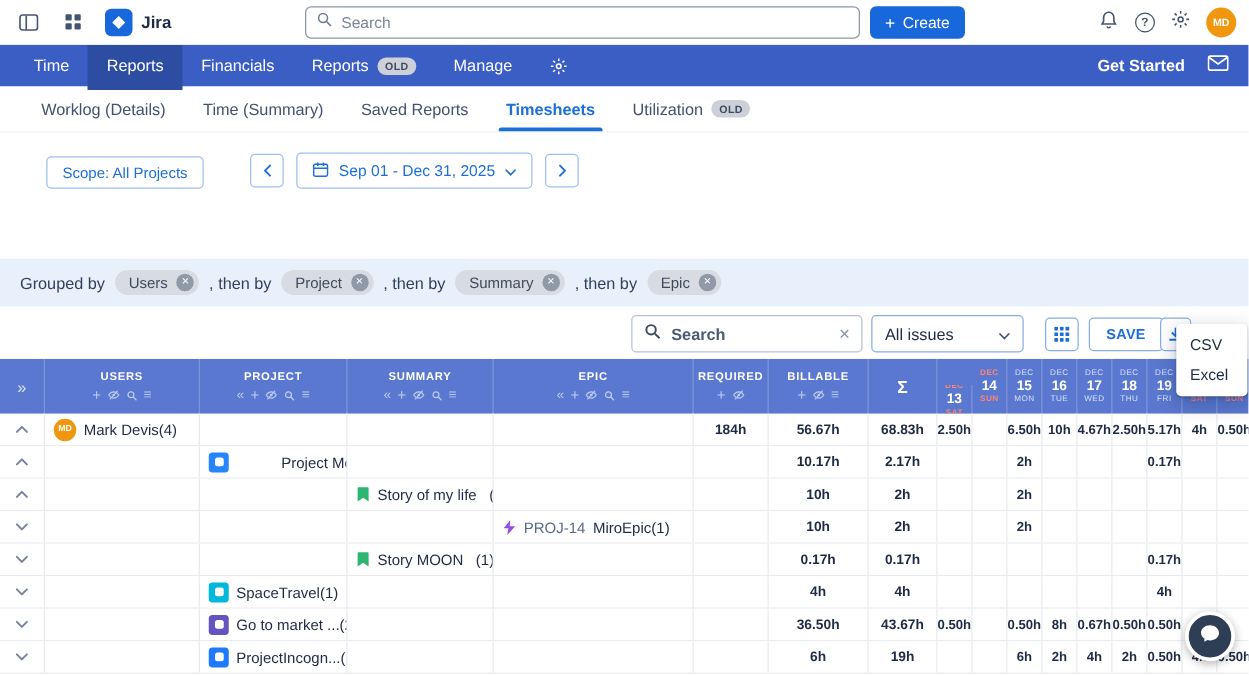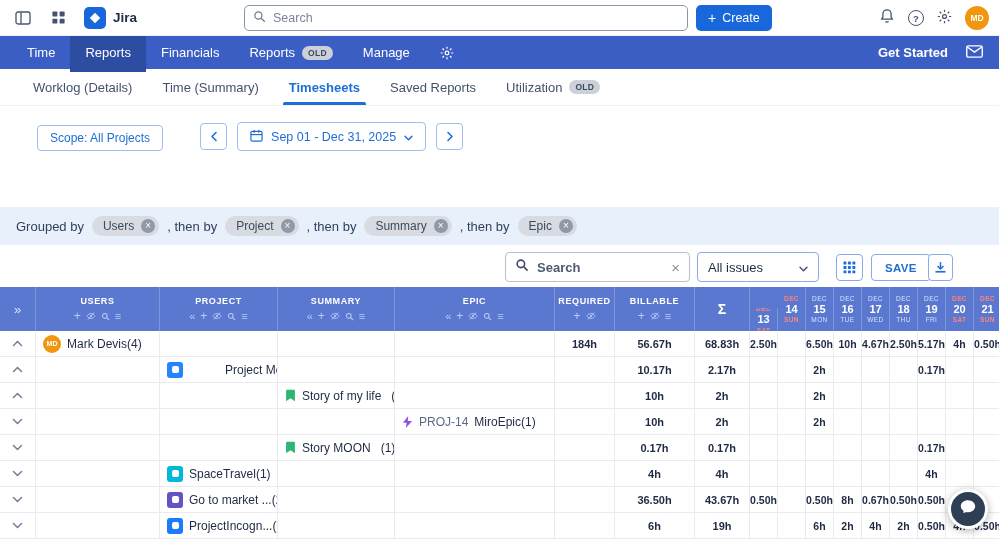--- a/index.html
+++ b/index.html
@@ -185,25 +185,25 @@
     </div>
   </div>
 
   <div class="subtabs" id="subtabs">
       <div class="subtab">
         <span>Worklog (Details)</span>
       </div>
       <div class="subtab">
         <span>Time (Summary)</span>
       </div>
+      <div class="subtab">
+        <span>Saved Reports</span>
+      </div>
       <div class="subtab active">
         <span>Timesheets</span>
-      </div>
-      <div class="subtab">
-        <span>Saved Reports</span>
       </div>
       <div class="subtab">
         <span>Utilization</span>
         <span class="old-badge">OLD</span>
       </div>
     </div>
 
   <div class="filter-row">
     <button class="scope-btn">Scope: All Projects</button>
     <div class="date-nav">
@@ -292,20 +292,24 @@
         </svg>
     </button>
     <button class="save-btn">SAVE</button>
     <button class="export-btn">
       <svg width="13" height="13" viewBox="0 0 14 14">
           <path d="M7 1.2v7" stroke="#1d6fd8" stroke-width="1.6" fill="none"></path>
           <path d="M3.8 5.4L7 8.6l3.2-3.2" fill="none" stroke="#1d6fd8" stroke-width="1.6"></path>
           <path d="M1.6 11.6h10.8" stroke="#1d6fd8" stroke-width="1.8"></path>
         </svg>
     </button>
+    <div class="export-menu" id="export-menu">
+        <div class="export-item">CSV</div>
+        <div class="export-item">Excel</div>
+      </div>
   </div>
 
   <div class="table">
     <div class="thead" id="thead">
         <div class="th th-expand" style="width: 36px;">
           <span>»</span>
         </div>
         <div class="th" style="width: 124px;">
           <div class="th-title">USERS</div>
           <div class="th-icons">

